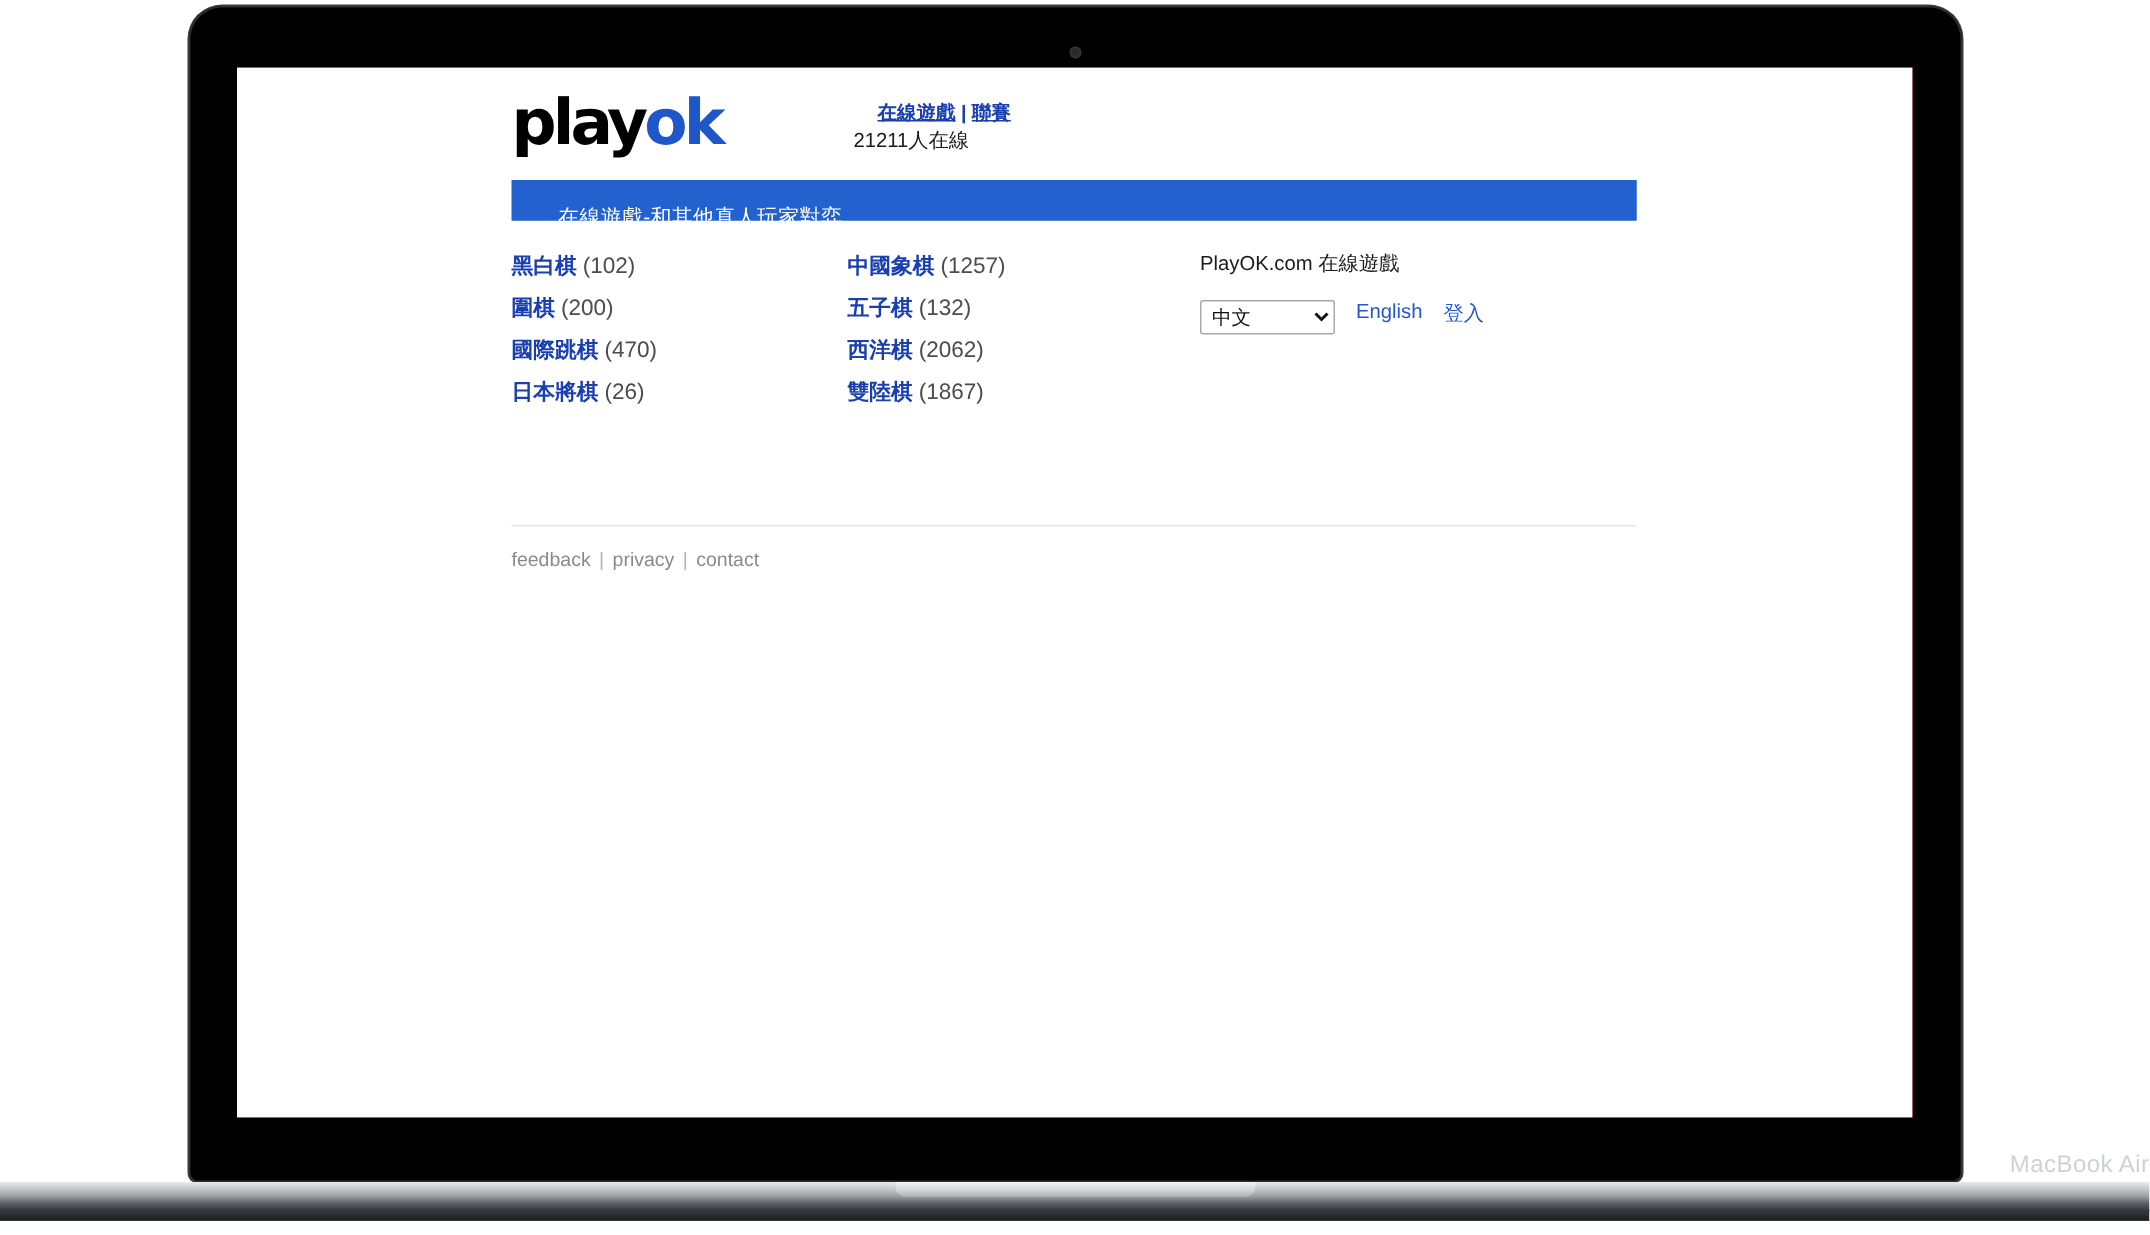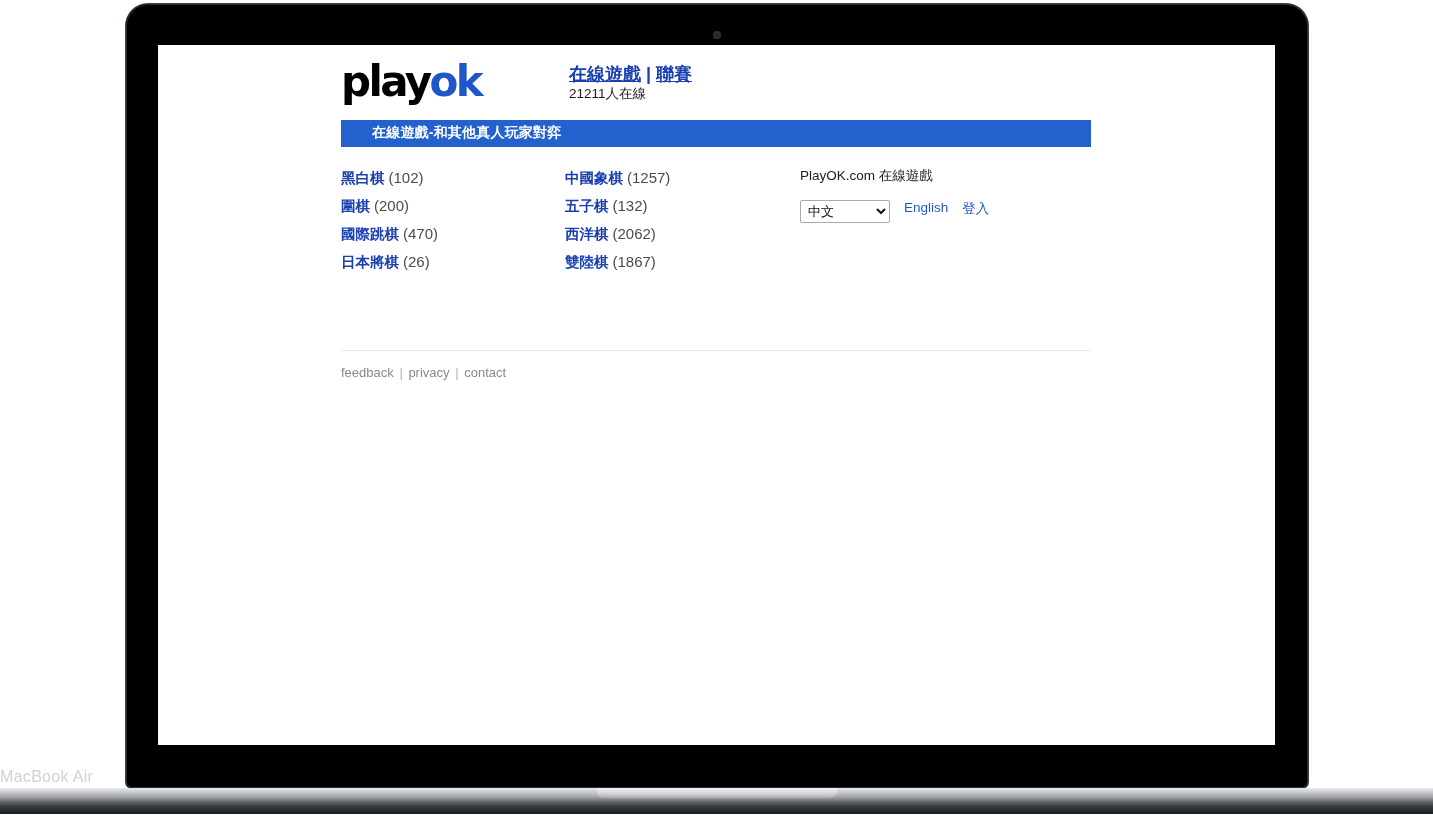--- a/index.html
+++ b/index.html
@@ -97,21 +97,21 @@
     width: 240px;
     height: 10px;
     background: linear-gradient(to bottom, #f2f3f4 0%, #d2d4d7 55%, #a9acb1 100%);
     border-radius: 0 0 7px 7px;
   }
   .bezel-label {
     position: absolute;
     left: 0;
     top: 768px;
     width: 1433px;
-    text-align: left;
+    text-align: right;
     color: #cfd1d4;
     font-family: "Liberation Sans", sans-serif;
     font-size: 16px;
     letter-spacing: 0.3px;
   }
 
   
   .page {
     position: absolute;
     left: 0; top: 0;
@@ -140,23 +140,23 @@
     font-size: 42px;
     letter-spacing: -2.6px;
     line-height: 42px;
     color: #000000;
     white-space: nowrap;
   }
   .logo .ok { color: #1f56c9; }
 
   .masthead-links {
     position: absolute;
-    left: 228px;
+    left: 244px;
     top: 20px;
-    font-size: 18px;
+    font-size: 13px;
     line-height: 19px;
     white-space: nowrap;
   }
   .masthead-links a {
     color: #1a3fb0;
     text-decoration: underline;
     font-weight: bold;
   }
   .masthead-links .sep {
     color: #1a3fb0;
@@ -176,24 +176,24 @@
     left: 0;
     top: 75px;
     width: 750px;
     height: 27px;
     background: #2362ce;
     box-shadow: inset 0 0 0 1px #2362ce;
   }
   .banner-text {
     position: absolute;
     left: 31px;
-    top: 4px;
+    top: 16px;
     color: #ffffff;
     font-size: 14px;
-    font-weight: bold;
+    font-weight: normal;
     letter-spacing: 0.2px;
     white-space: nowrap;
   }
 
   .content {
     position: absolute;
     left: 0;
     top: 122px;
     width: 750px;
   }

